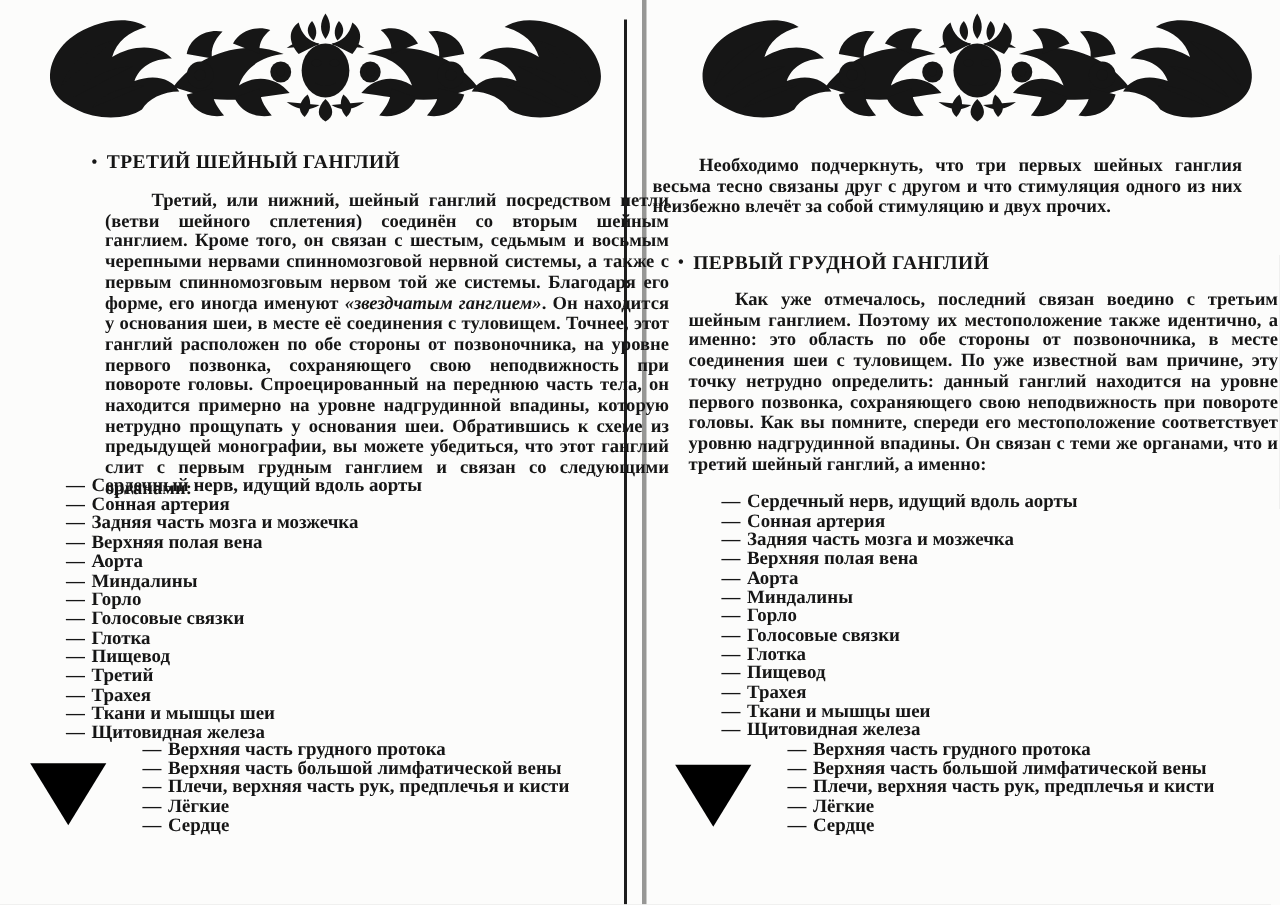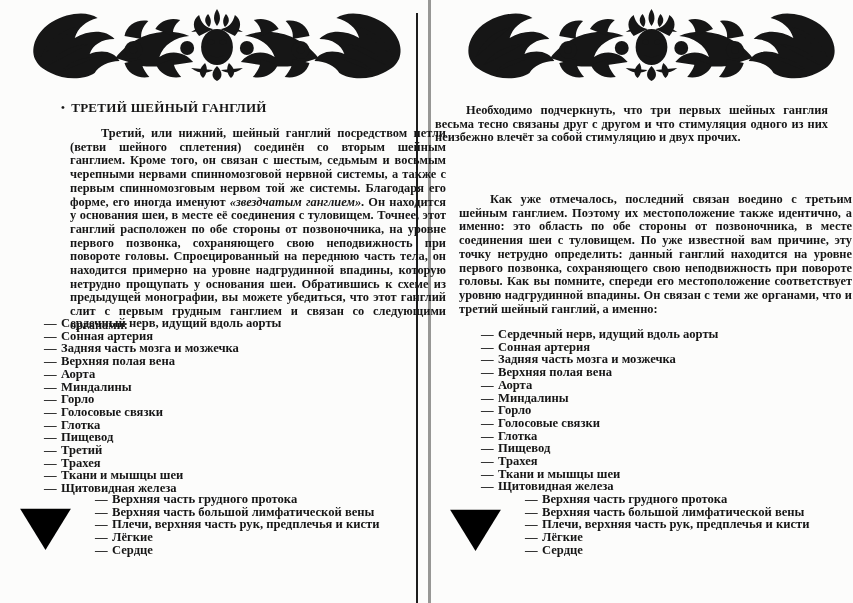--- a/index.html
+++ b/index.html
@@ -178,20 +178,23 @@
     </svg>
 
   <svg class="orn" style="left:463px;top:8px;width:377px;" viewBox="0 0 380 74" preserveAspectRatio="none">
       <use href="#ornament-g"></use>
     </svg>
 
   <div class="para" style="left:435px;top:104px;width:393px;">
     <span>Необходимо подчеркнуть, что три первых шейных ганглия весьма тесно связаны друг с другом и что стимуляция одного из них неизбежно влечёт за собой стимуляцию и двух прочих.</span>
   </div>
 
+  <div class="heading" style="left:452px;top:167px;">
+    <span class="bullet">•</span><span>ПЕРВЫЙ ГРУДНОЙ ГАНГЛИЙ</span>
+  </div>
 
   <div class="para" style="left:435px;top:193px;width:393px;margin-left:24px;">
     <span>Как уже отмечалось, последний связан воедино с третьим шейным ганглием. Поэтому их местоположение также идентично, а именно: это область по обе стороны от позвоночника, в месте соединения шеи с туловищем. По уже известной вам причине, эту точку нетрудно определить: данный ганглий находится на уровне первого позвонка, сохраняющего свою неподвижность при повороте головы. Как вы помните, спереди его местоположение соответствует уровню надгрудинной впадины. Он связан с теми же органами, что и третий шейный ганглий, а именно:</span>
   </div>
 
   <div class="list" style="left:481px;top:328px;">
       <div class="li">
         <span class="dash">—</span>
         <span>Сердечный нерв, идущий вдоль аорты</span>
       </div>

